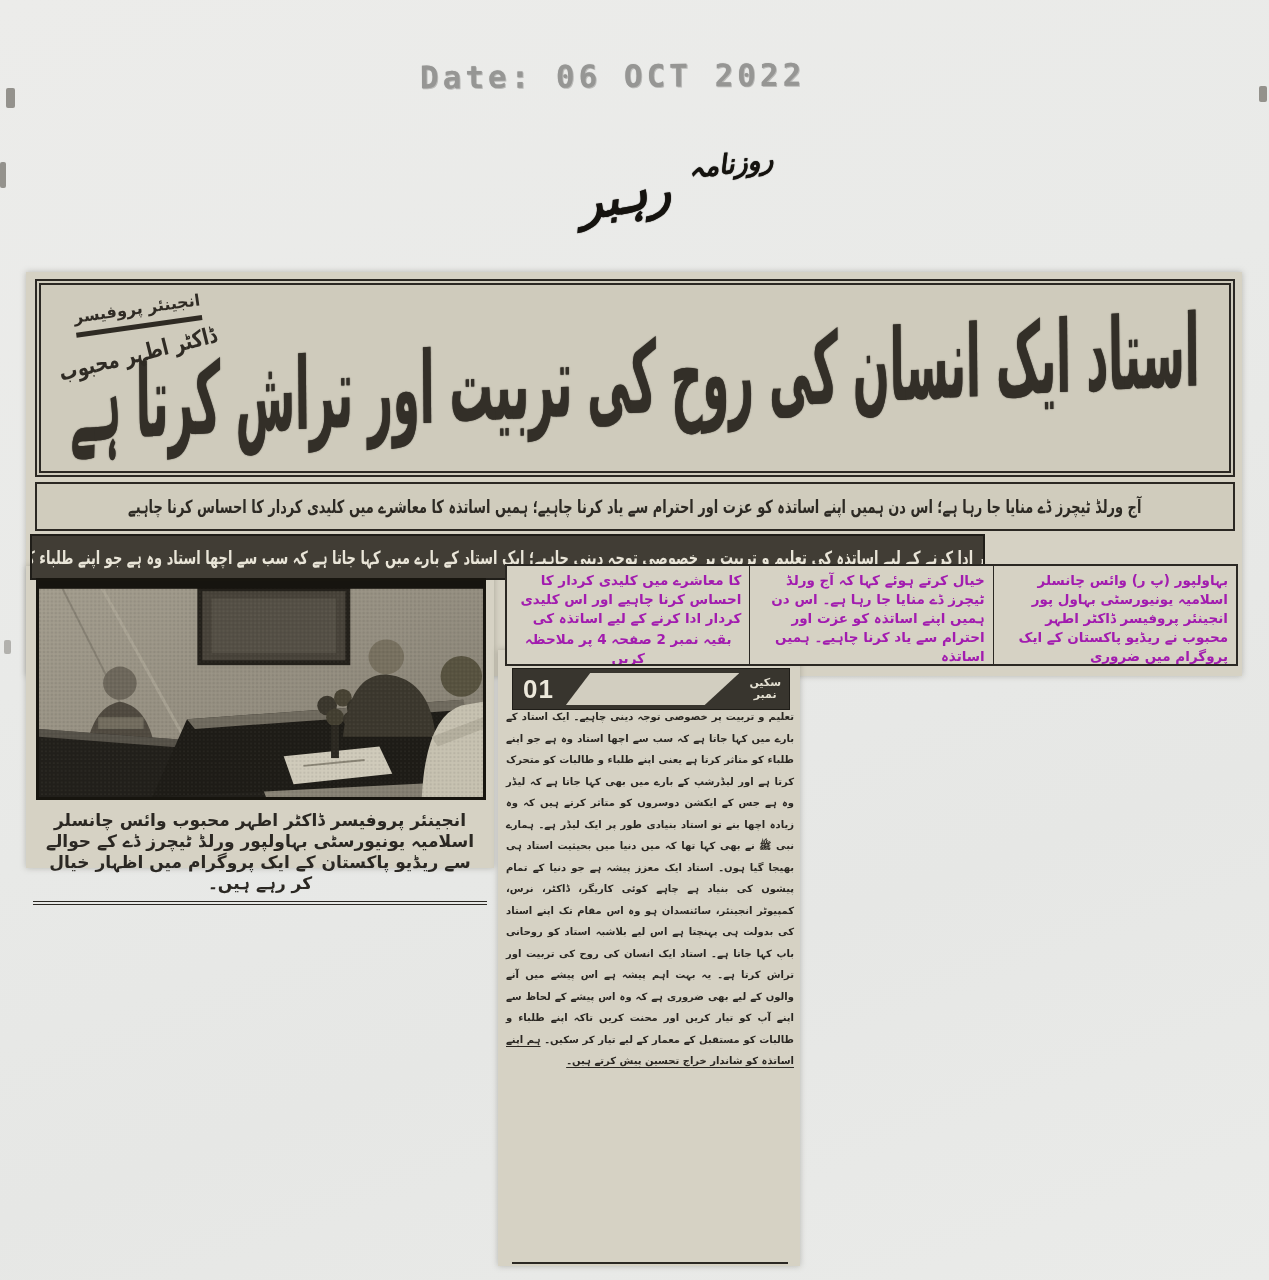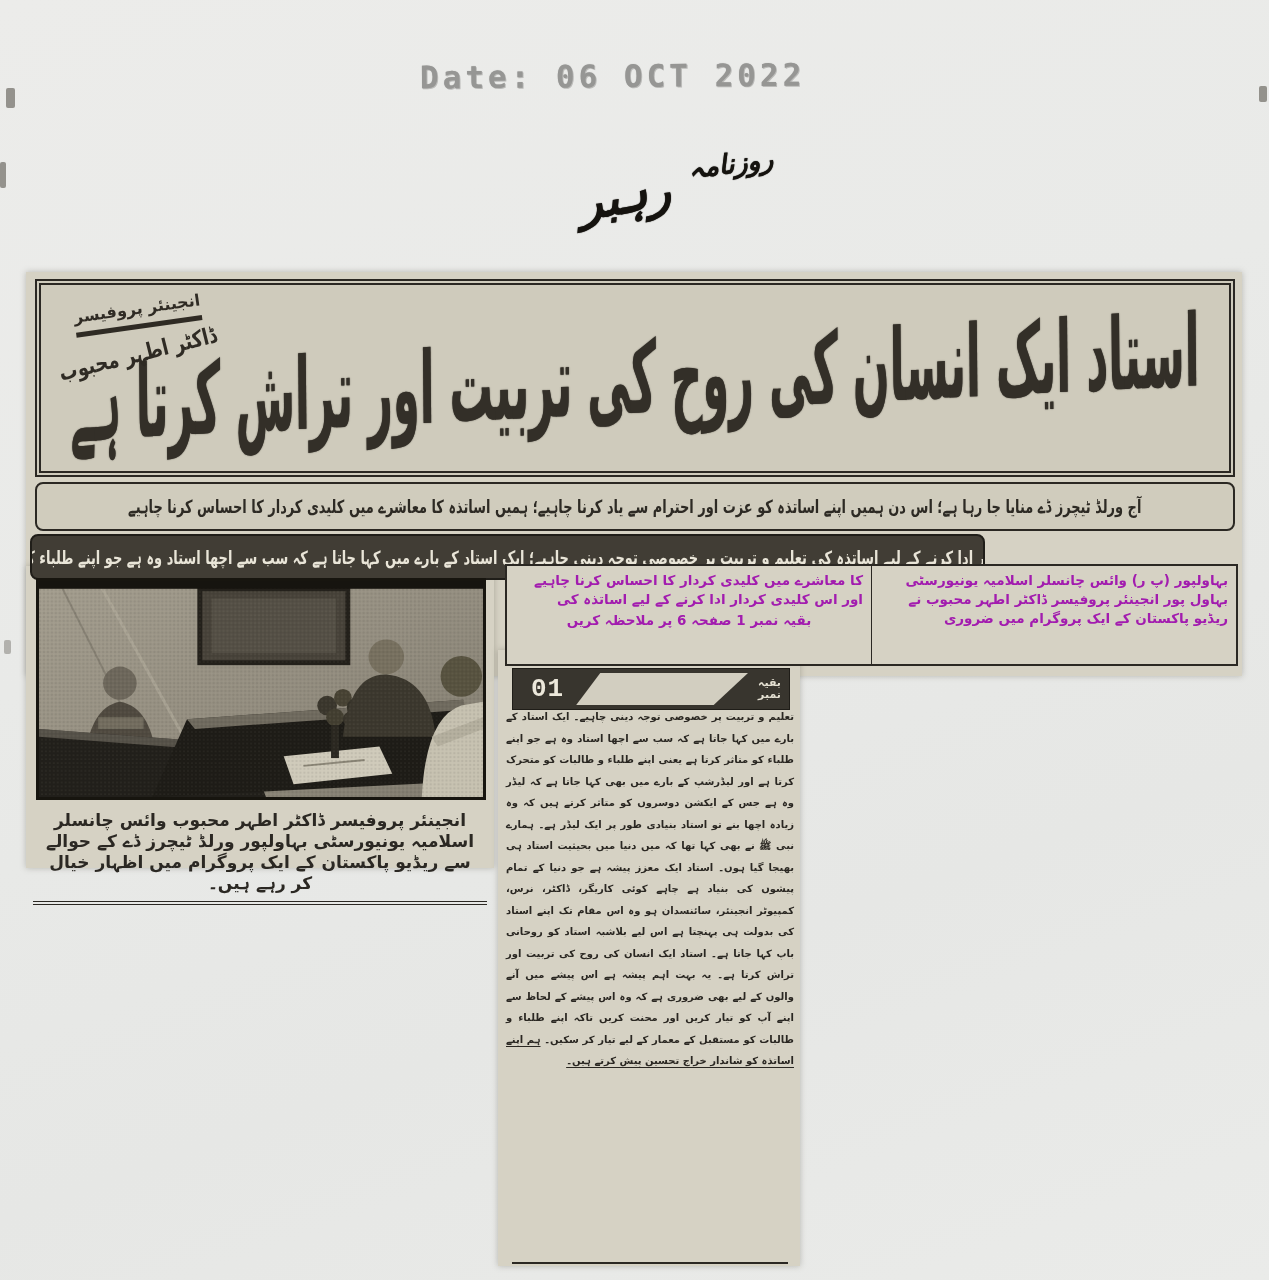--- a/index.html
+++ b/index.html
@@ -46,43 +46,43 @@
   }
   .headline-byline .byline-title{
     display:inline-block;font-size:16px;font-weight:bold;padding-bottom:6px;
     border-bottom:5px solid #2f2b24;transform:rotate(-8deg);
   }
   .headline-byline .byline-name{
     display:inline-block;font-size:18px;font-weight:bold;margin-top:14px;
     transform:rotate(-14deg) scaleY(1.25);
   }
   
-  .strip{position:absolute;box-sizing:border-box;display:flex;align-items:center;justify-content:center;overflow:hidden;border-radius:8px;}
+  .strip{position:absolute;box-sizing:border-box;display:flex;align-items:center;justify-content:center;overflow:hidden;}
   .strip-light{left:35px;top:482px;width:1200px;height:49px;background:#d0ccbd;border:2px solid #2b2823;color:#2d2a24;}
   .strip-dark{left:30px;top:534px;width:955px;height:46px;background:#413d35;border:2px solid #201e19;color:#e9e5d8;}
   .strip-inner{direction:rtl;white-space:nowrap;display:inline-block;font-size:18px;font-weight:bold;transform:scaleX(.72);}
   
   .lead-block{
     position:absolute;left:505px;top:564px;width:733px;height:102px;
     background:#d6d2c4;border:2px solid #2b2823;box-sizing:border-box;
     display:flex;flex-direction:row-reverse;overflow:hidden;
   }
   .lead-col{flex:1;direction:rtl;text-align:right;padding:5px 8px 4px;box-sizing:border-box;
     font-size:13.5px;line-height:19px;color:#a21caf;font-weight:600;}
   .lead-col + .lead-col{border-right:1.5px solid #2b2823;}
   .lead-note{display:block;text-align:center;font-weight:bold;margin-top:2px;}
   
   .cont-bar{
     position:absolute;left:512px;top:668px;width:278px;height:42px;
     background:#38352e;border:1px solid #1f1d18;box-sizing:border-box;
     display:flex;align-items:stretch;overflow:hidden;
   }
   .cont-num{
-    color:#ece8db;font-size:26px;font-weight:bold;font-family:Liberation Mono, monospace;
-    display:flex;align-items:center;padding:17px 10px;letter-spacing:1px;margin-left:8px;
+    color:#ece8db;font-size:26px;font-weight:bold;font-family:Liberation Sans, sans-serif;
+    display:flex;align-items:center;padding:17px 10px;letter-spacing:1px;
   }
   .cont-trapezoid{
     flex:1;margin:4px 2px;background:#d2cec0;
     clip-path:polygon(14% 0,100% 0,80% 100%,0 100%);
   }
   .cont-label{
     direction:rtl;color:#e4e0d2;font-size:11px;font-weight:bold;line-height:12px;
     display:flex;flex-direction:column;justify-content:center;text-align:center;padding:0 8px;
   }
   
@@ -135,31 +135,32 @@
 
   <div class="strip strip-light">
     <span class="strip-inner">آج ورلڈ ٹیچرز ڈے منایا جا رہا ہے؛ اس دن ہمیں اپنے اساتذہ کو عزت اور احترام سے یاد کرنا چاہیے؛ ہمیں اساتذہ کا معاشرے میں کلیدی کردار کا احساس کرنا چاہیے</span>
   </div>
   <div class="strip strip-dark">
     <span class="strip-inner">اس کلیدی کردار ادا کرنے کے لیے اساتذہ کی تعلیم و تربیت پر خصوصی توجہ دینی چاہیے؛ ایک استاد کے بارے میں کہا جاتا ہے کہ سب سے اچھا استاد وہ ہے جو اپنے طلباء کو متاثر کرتا ہے</span>
   </div>
 
   <div class="lead-block">
     <div class="lead-col">بہاولپور (پ ر) وائس چانسلر اسلامیہ یونیورسٹی بہاول پور انجینئر پروفیسر ڈاکٹر اطہر محبوب نے ریڈیو پاکستان کے ایک پروگرام میں ضروری</div>
+    <div class="lead-col">خیال کرتے ہوئے کہا کہ آج ورلڈ ٹیچرز ڈے منایا جا رہا ہے۔ اس دن ہمیں اپنے اساتذہ کو عزت اور احترام سے یاد کرنا چاہیے۔ ہمیں اساتذہ</div>
     <div class="lead-col">
       <span>کا معاشرے میں کلیدی کردار کا احساس کرنا چاہیے اور اس کلیدی کردار ادا کرنے کے لیے اساتذہ کی</span>
-      <span class="lead-note">بقیہ نمبر 1 صفحہ 6 پر ملاحظہ کریں</span>
+      <span class="lead-note">بقیہ نمبر 2 صفحہ 4 پر ملاحظہ کریں</span>
     </div>
   </div>
 
   <div class="cont-bar">
     <span class="cont-num">01</span>
     <span class="cont-trapezoid"></span>
     <span class="cont-label">
-      <span>بقیہ</span>
+      <span>سکیں</span>
       <span>نمبر</span>
     </span>
   </div>
 
   <div class="photo-frame">
     <svg viewBox="0 0 450 222" preserveAspectRatio="none">
       <defs>
         <pattern id="grain" width="4" height="4" patternUnits="userSpaceOnUse">
           <circle cx="1" cy="1" r="0.7" fill="#24221c" opacity="0.22"></circle>
           <circle cx="3" cy="3" r="0.6" fill="#efece0" opacity="0.18"></circle>

